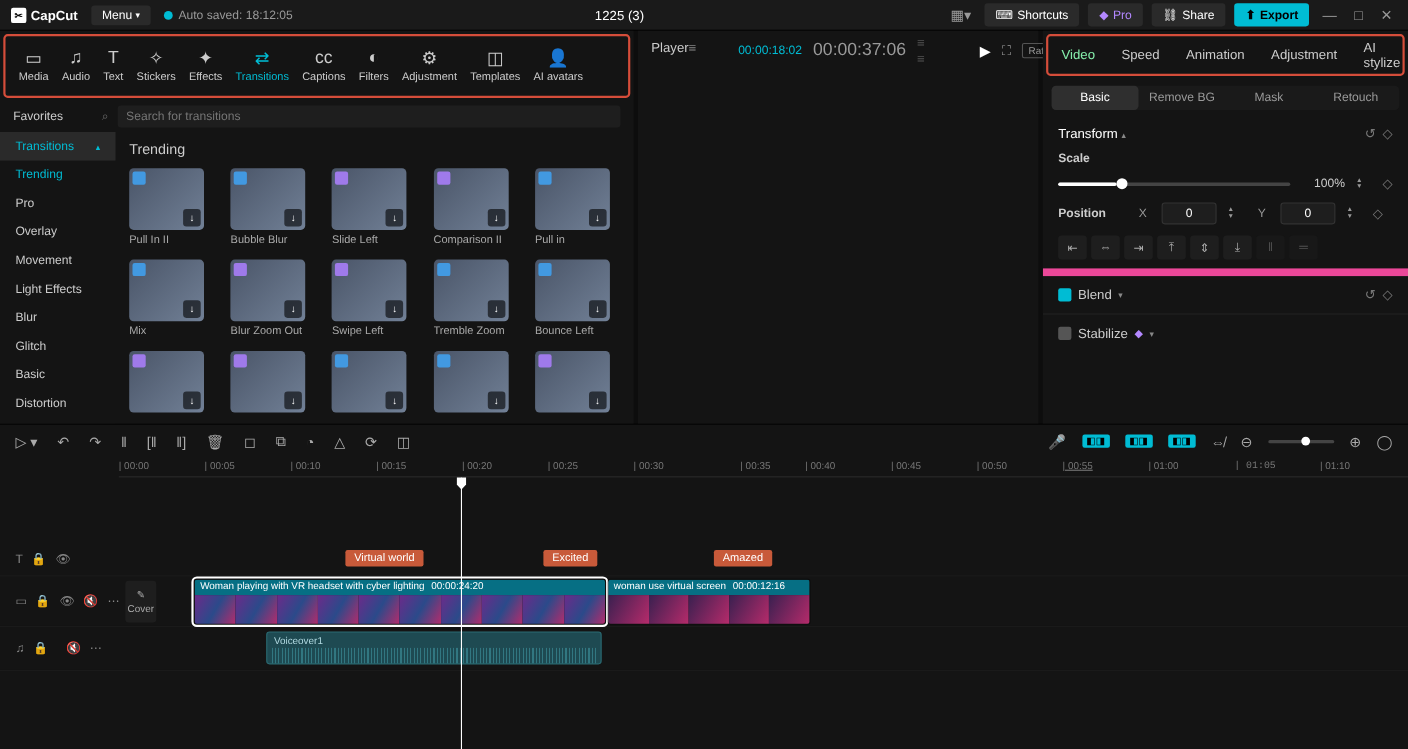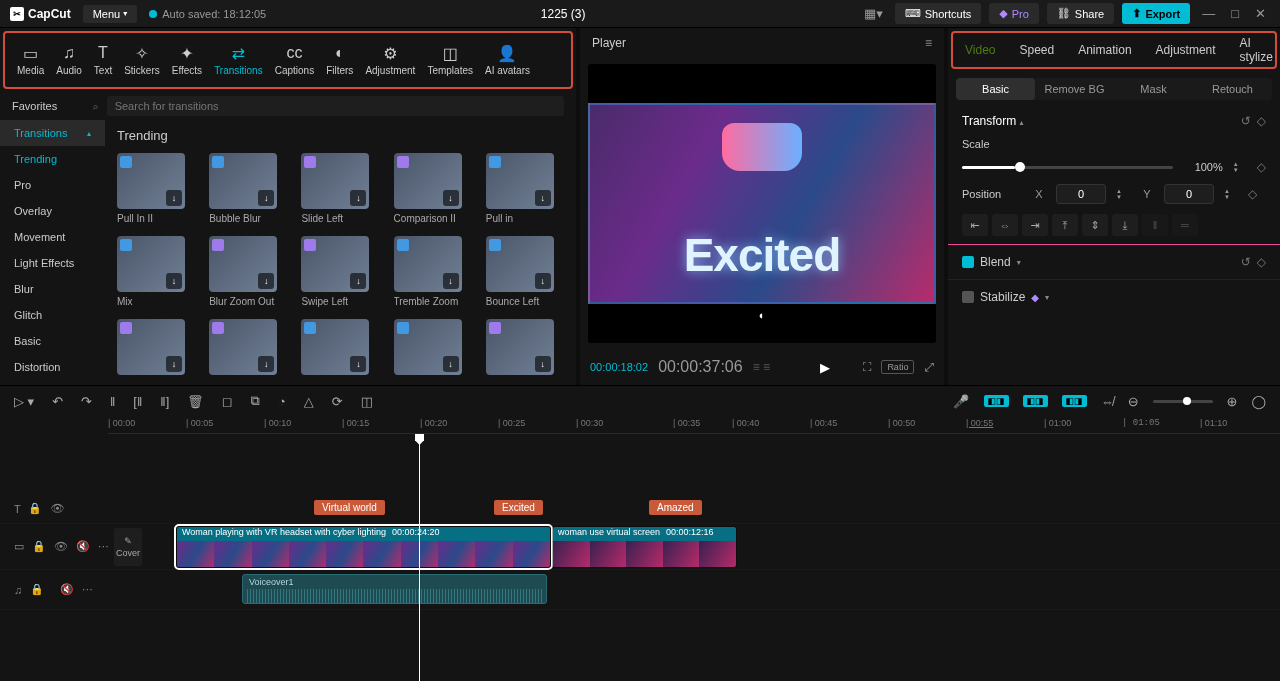--- a/index.html
+++ b/index.html
@@ -33,44 +33,44 @@
 .section-title { font-size:13px; color:#ccc; margin-bottom:10px; }
 .thumb-grid { display:grid; grid-template-columns:repeat(5,1fr); gap:12px 14px; }
 .thumb-item { display:flex; flex-direction:column; gap:4px; cursor:pointer; }
 .thumb { width:68px; height:56px; background:linear-gradient(135deg,#4a5568,#718096); border-radius:4px; position:relative; }
 .thumb .badge { position:absolute; top:3px; left:3px; width:12px; height:12px; border-radius:2px; }
 .thumb .badge.blue { background:#4299e1; }
 .thumb .badge.purple { background:#9f7aea; }
 .thumb .dl { position:absolute; bottom:3px; right:3px; width:16px; height:16px; background:rgba(0,0,0,0.6); border-radius:3px; display:flex; align-items:center; justify-content:center; font-size:9px; color:#fff; }
 .thumb-label { font-size:10px; color:#aaa; white-space:nowrap; overflow:hidden; text-overflow:ellipsis; }
 
-.player-panel { width:364px; background:#141414; margin-left:4px; display:flex; flex-direction:column; }
+.player-panel { width:364px; background:#141414; margin-left:4px; display:flex; flex-direction:row; }
 .player-header { height:30px; display:flex; align-items:center; justify-content:space-between; padding:0 12px; font-size:12px; color:#ccc; }
 .player-viewport { flex:1; margin:6px 8px; background:#000; border-radius:3px; position:relative; display:flex; align-items:center; justify-content:center; overflow:hidden; }
 .mock-video { width:100%; height:72%; background:linear-gradient(120deg,#4a2b6b 0%,#6b2b8a 30%,#2b4a8a 60%,#b82b6b 100%); border:2px solid rgba(0,200,255,0.3); display:flex; align-items:center; justify-content:center; position:relative; }
 .vr-head { width:80px; height:48px; background:linear-gradient(90deg,#ff6ba0,#6bb0ff); border-radius:12px 12px 18px 18px; position:absolute; top:18px; }
 .excited-text { font-size:46px; font-weight:800; color:#e0f4ff; text-shadow:0 0 12px rgba(140,200,255,0.8); letter-spacing:-1px; position:absolute; bottom:20px;}
 .player-ctrl { height:36px; display:flex; align-items:center; padding:0 10px; gap:10px; }
 .time-cur { color:#00bcd4; font-size:11px; }
 .time-dur { color:#999; font-size:16px; }
 .play-btn { color:#fff; font-size:13px; cursor:pointer; margin-left:40px; }
 .player-ctrl-right { margin-left:auto; display:flex; gap:10px; align-items:center; }
 .ratio-box { border:1px solid #555; padding:1px 5px; font-size:9px; border-radius:2px; color:#999; }
 
 .right-panel { flex:1; background:#141414; margin-left:4px; display:flex; flex-direction:column; overflow:hidden; }
 .right-tabs { height:38px; border:2px solid #d54d3a; border-radius:4px; margin:3px; display:flex; align-items:center; }
 .rtab { padding:0 12px; font-size:12px; cursor:pointer; color:#ccc; }
-.rtab.active { color:#4d7c0f; }
+.rtab.active { color:#86efac; }
 .sub-tabs { display:flex; margin:6px 8px; background:#1a1a1a; border-radius:4px; }
 .stab { flex:1; text-align:center; padding:5px 0; font-size:11px; color:#999; cursor:pointer; border-radius:4px; }
 .stab.active { background:#2f2f2f; color:#fff; }
 .prop-section { padding:8px 14px; }
 .prop-header { display:flex; justify-content:space-between; align-items:center; font-size:12px; color:#fff; margin-bottom:10px; }
 .prop-row { display:flex; align-items:center; margin-bottom:10px; font-size:11px; color:#ccc; gap:10px; }
-.prop-label { width:60px; }
+.prop-label { width:60px;font-weight:bold; }
 .slider { flex:1; height:3px; background:#444; position:relative; border-radius:2px; }
 .slider-fill { height:100%; background:#fff; width:25%; border-radius:2px; }
 .slider-thumb { width:10px; height:10px; background:#fff; border-radius:50%; position:absolute; top:-4px; left:25%; }
 .num-input { width:50px; background:#1e1e1e; border:1px solid #333; border-radius:3px; padding:3px 6px; color:#fff; font-size:11px; text-align:center; }
 .spinner-btns { width:14px; display:flex; flex-direction:column; font-size:6px; color:#999; }
 .toggle { width:30px; height:16px; background:#00bcd4; border-radius:8px; position:relative; }
 .toggle-knob { width:12px; height:12px; background:#fff; border-radius:50%; position:absolute; top:2px; right:2px; }
 .axis-label { width:14px; text-align:center; color:#999; }
 .icon-btn-row { display:flex; gap:4px; margin-top:4px; }
 .icon-btn { width:26px; height:22px; background:#1e1e1e; border-radius:3px; display:flex; align-items:center; justify-content:center; font-size:11px; color:#aaa; cursor:pointer; }
@@ -411,21 +411,21 @@
         <div class="icon-btn">⇤</div>
         <div class="icon-btn">⇔</div>
         <div class="icon-btn">⇥</div>
         <div class="icon-btn">⤒</div>
         <div class="icon-btn">⇕</div>
         <div class="icon-btn">⤓</div>
         <div class="icon-btn" style="opacity:0.4">‖</div>
         <div class="icon-btn" style="opacity:0.4">═</div>
       </div>
     </div>
-    <div class="section-head-row" style="border-top:1px solid #ec4899">
+    <div class="section-head-row" style="border-top:7px solid #ec4899">
       <span class="chk on"></span>
       <span>Blend</span>
       <span style="font-size:8px;color:#888">▾</span>
       <div class="small-icons" style="margin-left:auto">
           <span>↺</span>
           <span>◇</span>
         </div>
     </div>
     <div class="section-head-row" style="border-top:1px solid #222">
       <span class="chk off"></span>

